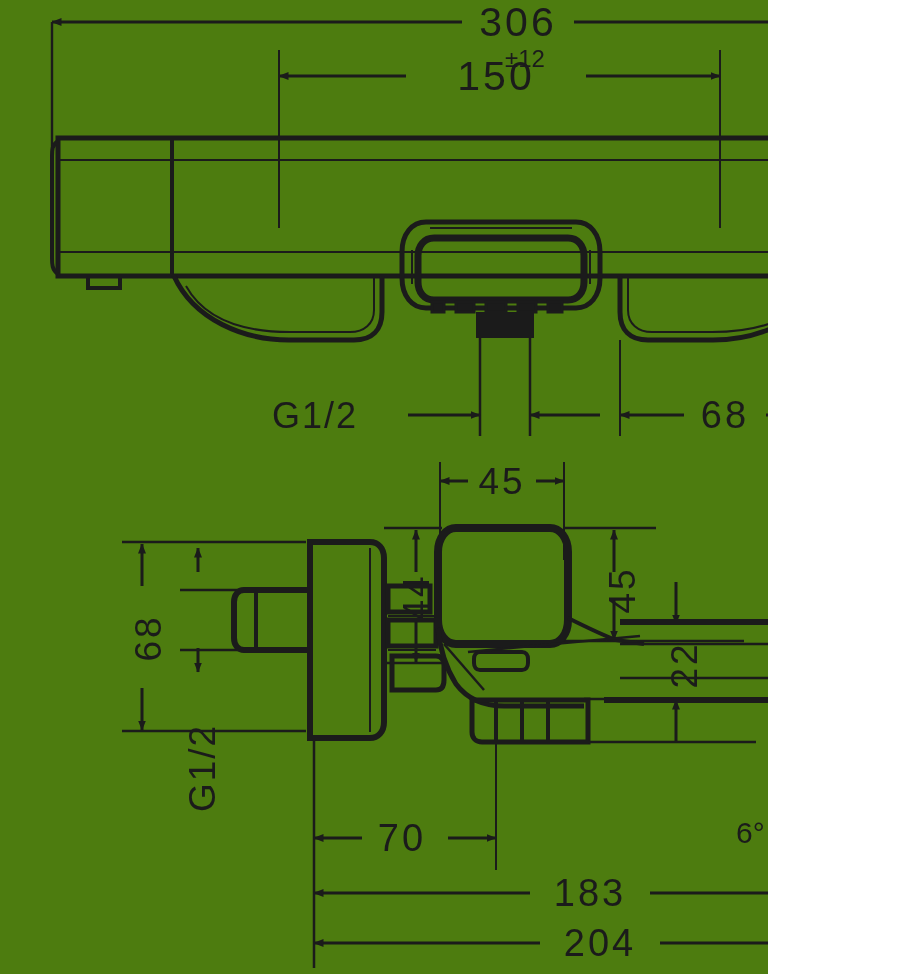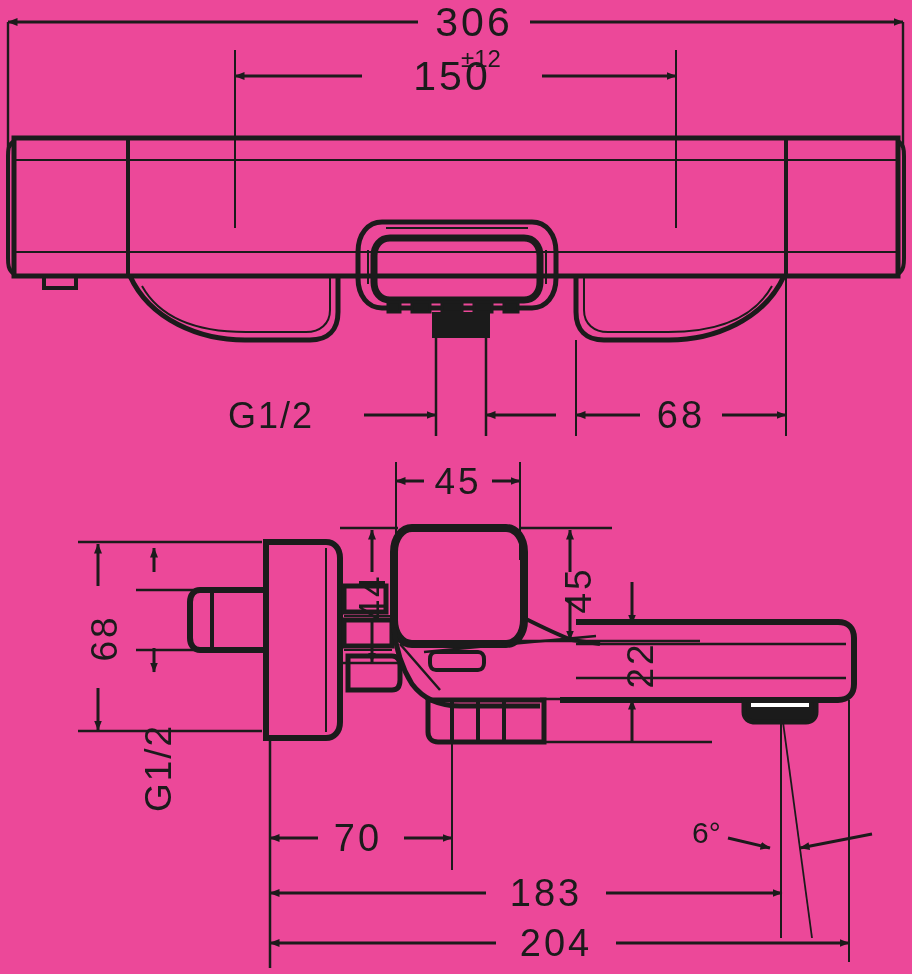--- a/index.html
+++ b/index.html
@@ -3,24 +3,25 @@
 <meta charset="utf-8">
 <style>
   * { box-sizing: border-box; }
   html, body {
     margin: 0; padding: 0;
     background: #ffffff;
     font-family: "Liberation Sans", sans-serif;
   }
   #stage {
     position: relative;
-    width: 912px;
+    width: 768px;
     height: 974px;
-    background: #ec4899;
+    background: #4d7c0f;
     overflow: hidden;
+    padding-left: 44px;
   }
   #stage svg { display: block; }
   text {
     font-family: "Liberation Sans", sans-serif;
     fill: #1b1b1b;
   }
 </style>
 </head>
 <body>
 

